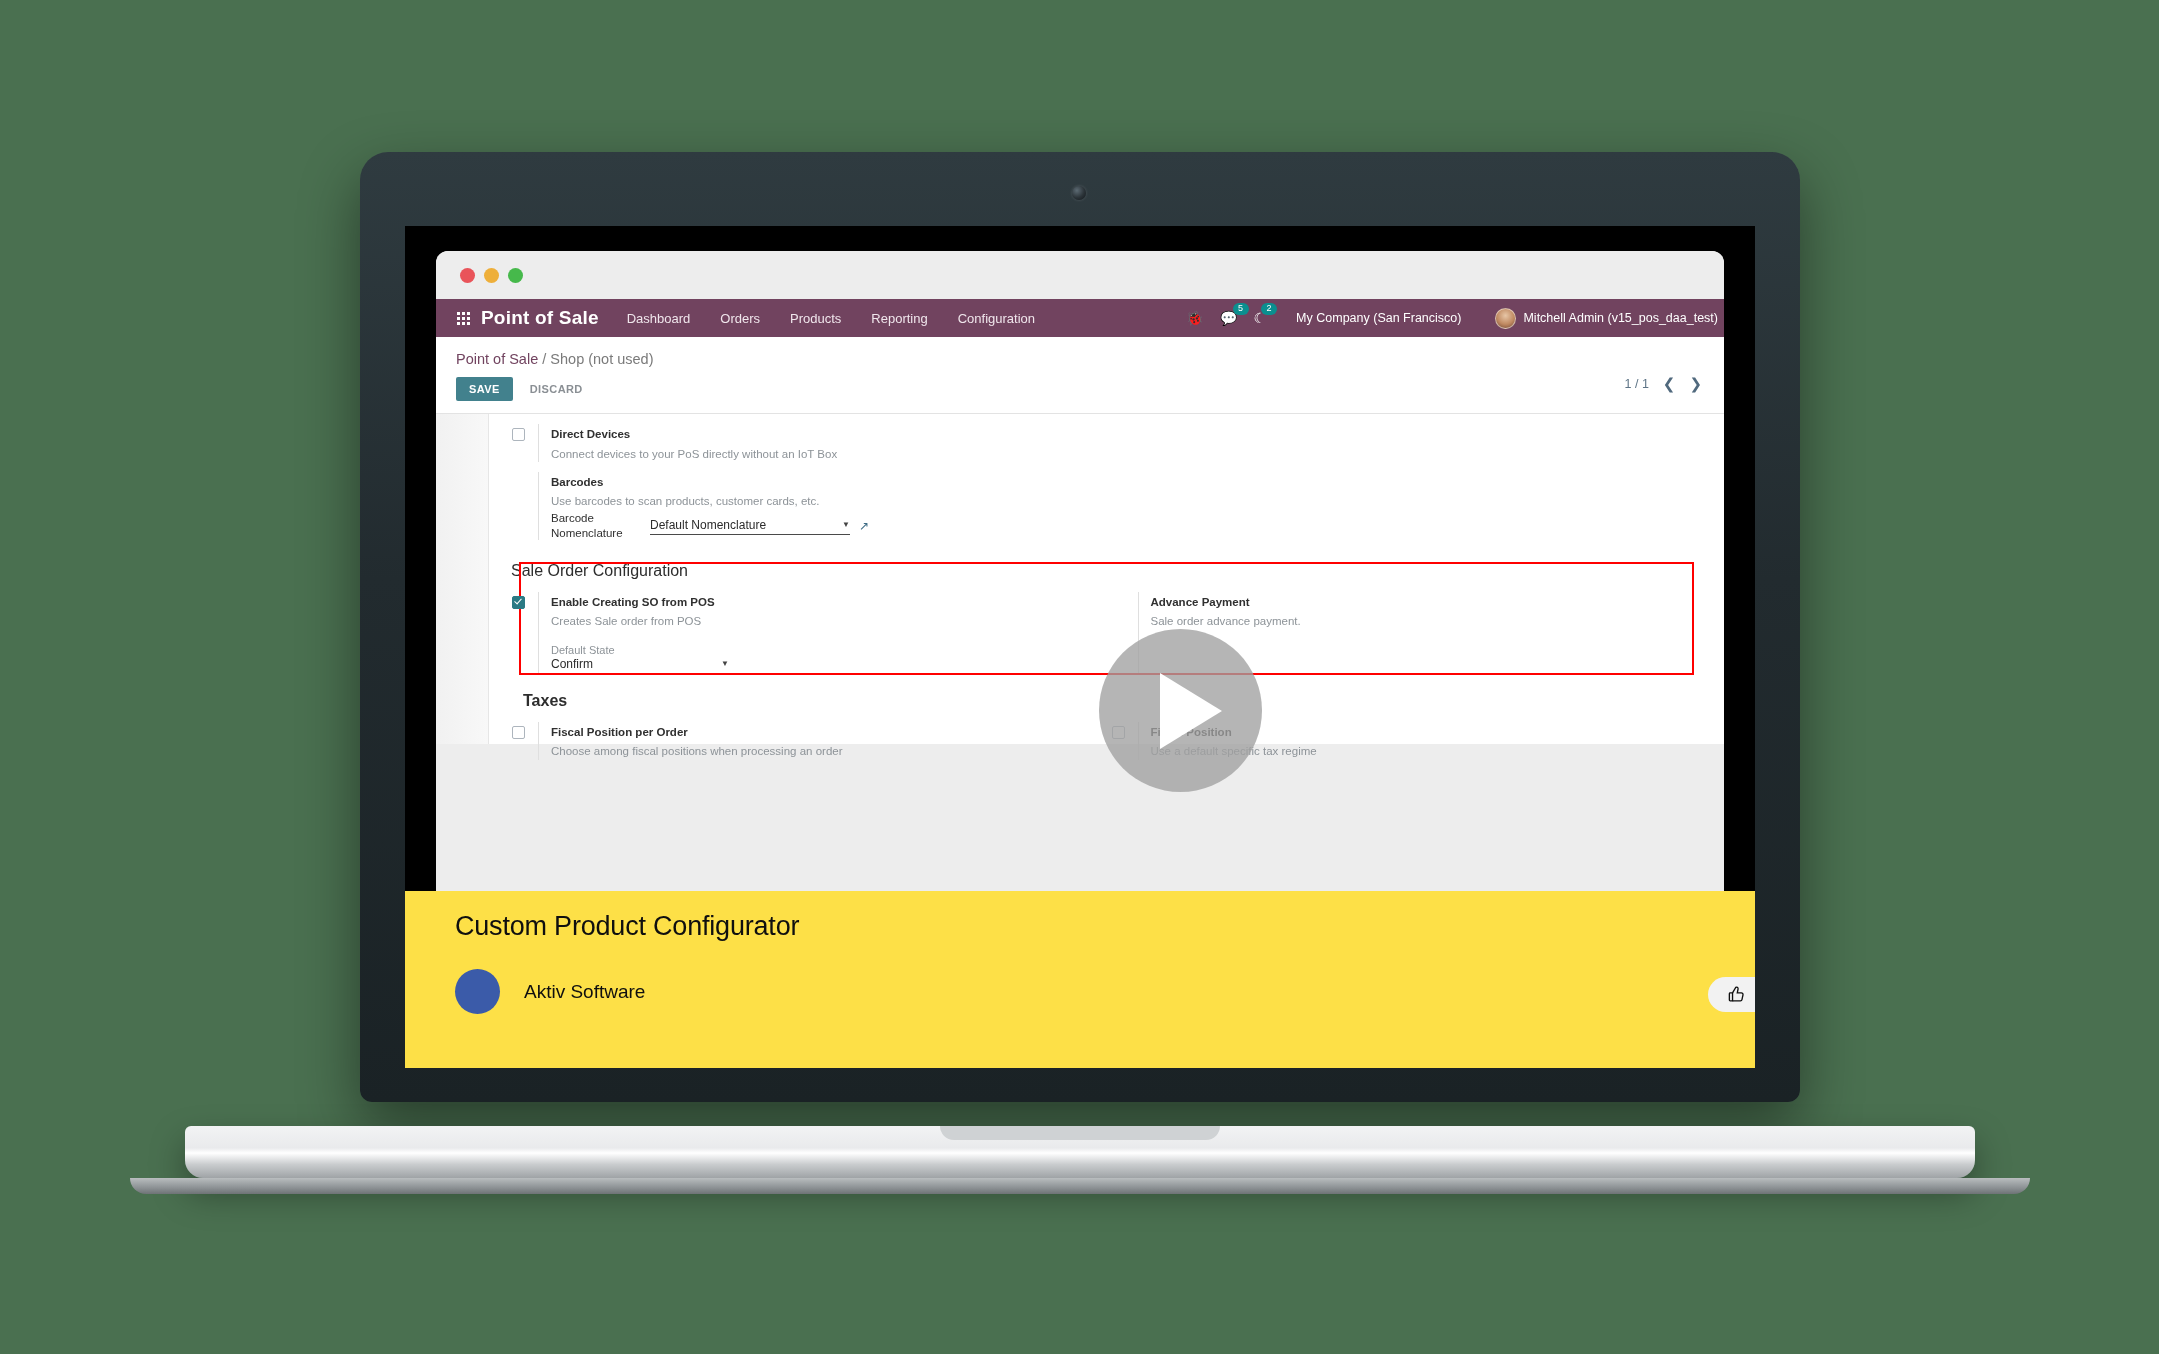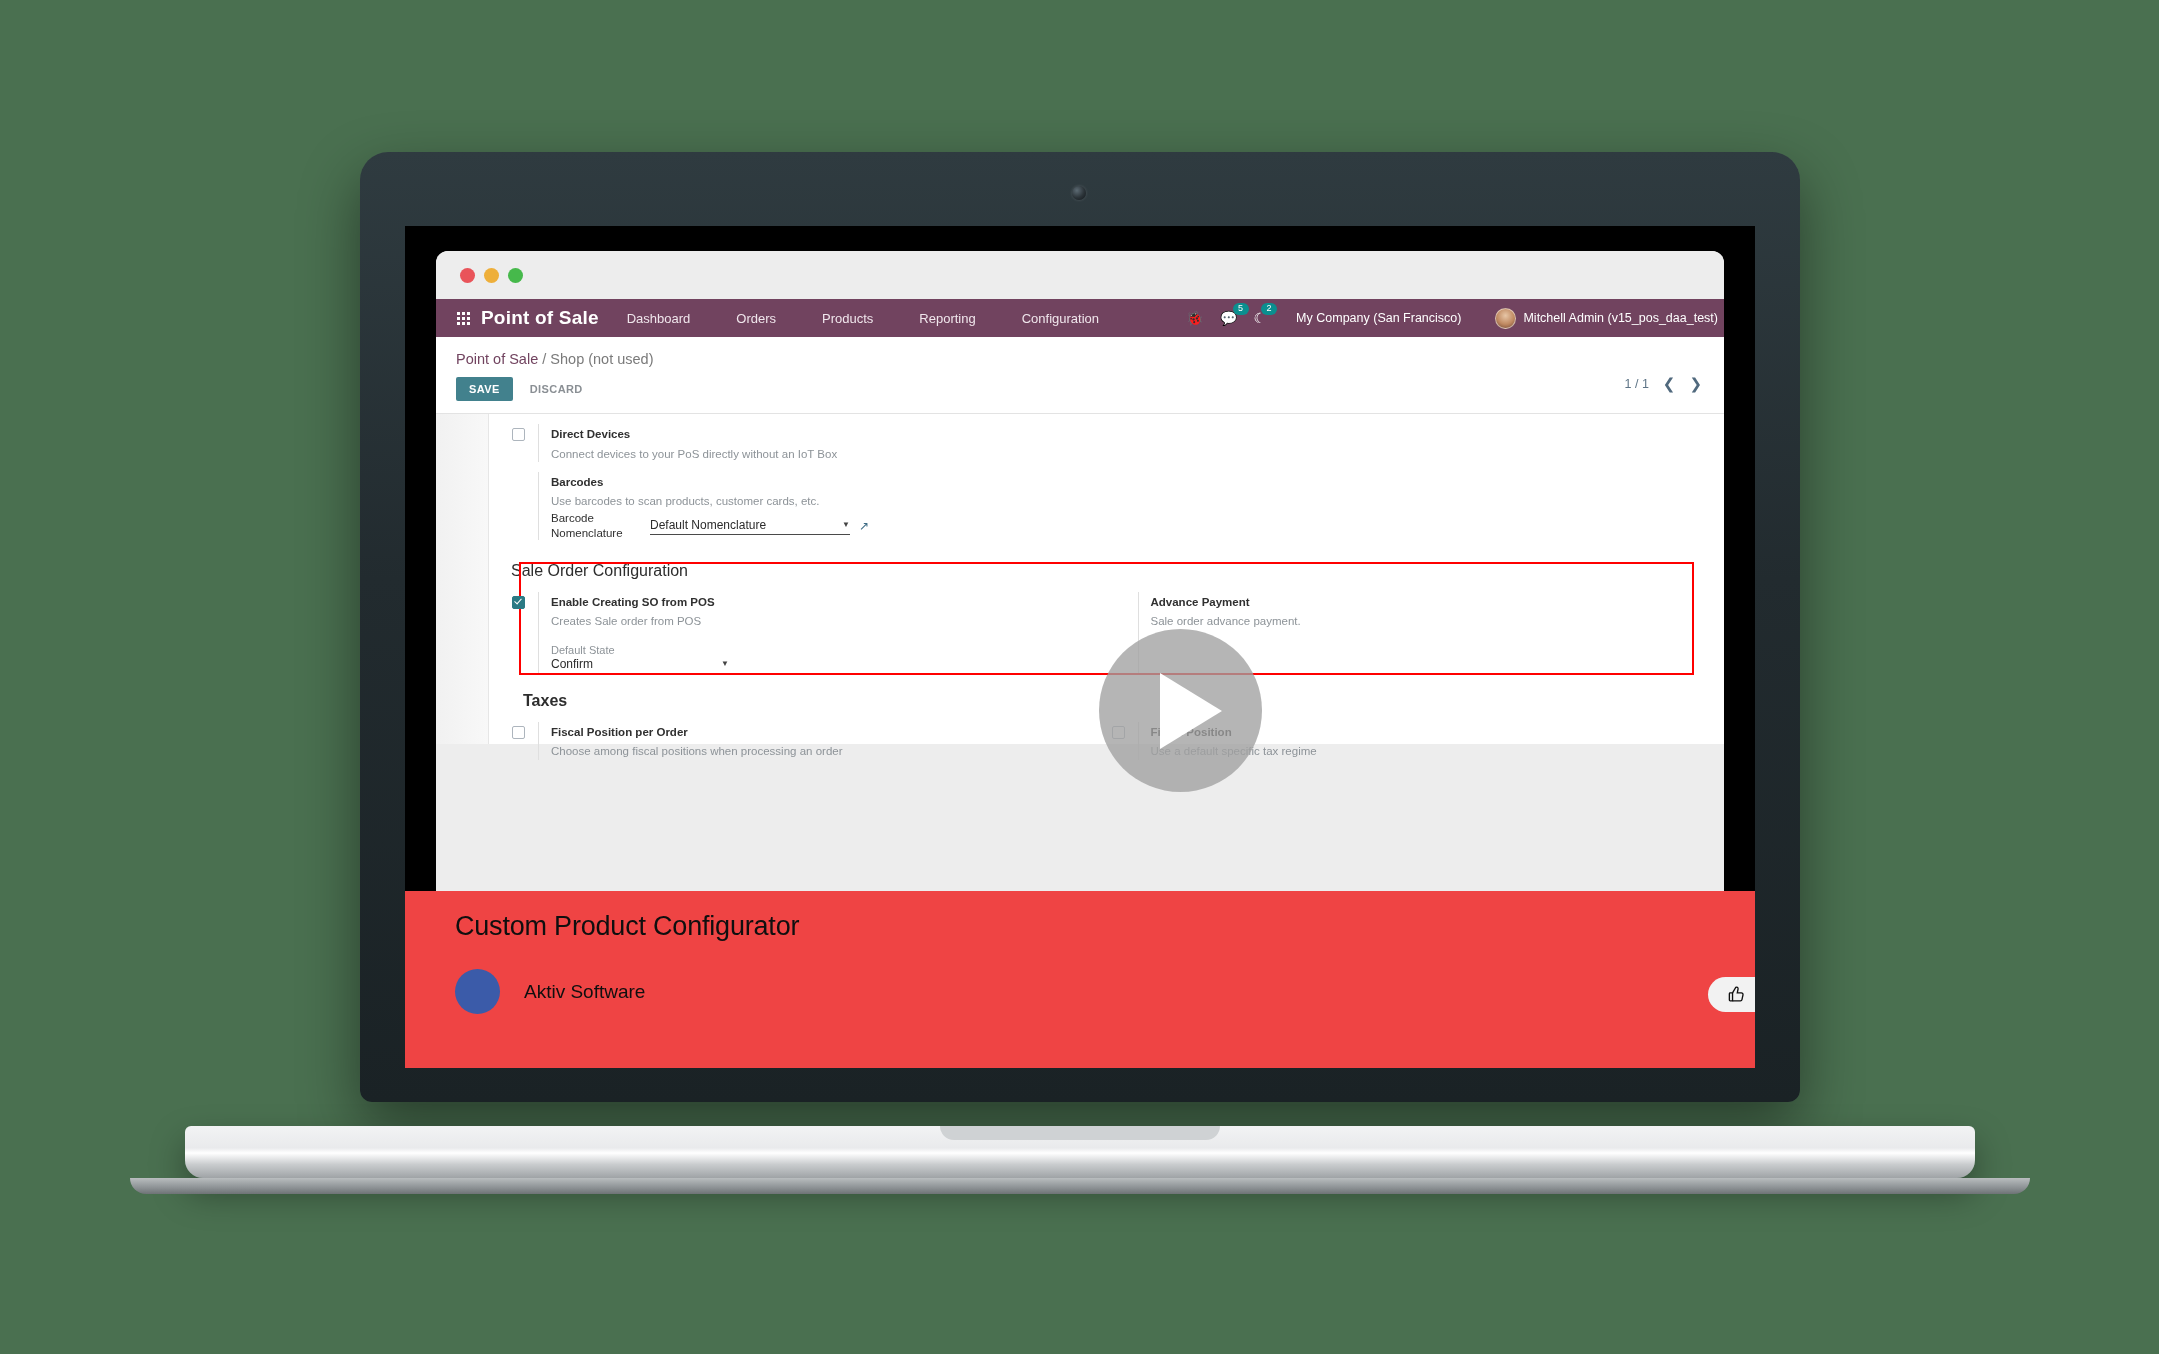--- a/index.html
+++ b/index.html
@@ -66,21 +66,21 @@
   .odoo-nav{
     height:38px;background:#71435f;display:flex;align-items:center;
     color:#fff;font-size:13.5px;position:relative;
   }
   .grid-icon{display:inline-block;margin:0 10px 0 20px;line-height:0;}
   .grid-icon i{
     display:inline-block;width:3px;height:3px;background:#fff;margin:1px;
   }
   .grid-wrap{width:15px;display:flex;flex-wrap:wrap;}
   .brand{font-size:19px;font-weight:700;letter-spacing:.2px;margin-right:28px;}
-  .nav-links{display:flex;gap:46px;font-size:13px;color:#f0e6ec;}
+  .nav-links{display:flex;gap:30px;font-size:13px;color:#f0e6ec;}
   .nav-links span{cursor:pointer;}
   .nav-right{position:absolute;right:0;top:0;height:38px;display:flex;align-items:center;gap:16px;padding-right:6px;}
   .nav-ic{position:relative;font-size:14px;color:#fff;}
   .badge{
     position:absolute;top:-7px;right:-11px;background:#0b8f8f;color:#fff;
     font-size:9px;border-radius:9px;padding:1px 4px;line-height:1.1;min-width:8px;text-align:center;
   }
   .company{font-size:12.5px;color:#fff;margin-left:14px;}
   .user{display:flex;align-items:center;gap:7px;margin-left:18px;font-size:12.5px;}
   .avatar{
@@ -144,21 +144,21 @@
   .playbtn{
     position:absolute;left:694px;top:403px;width:163px;height:163px;border-radius:50%;
     background:rgba(160,160,160,.78);display:flex;align-items:center;justify-content:center;
   }
   .playtri{
     width:0;height:0;border-left:62px solid #fff;border-top:38px solid transparent;
     border-bottom:38px solid transparent;margin-left:20px;
   }
 
   
-  .vmeta{position:absolute;left:0;top:665px;width:1559px;height:177px;background:#ef4444;}
+  .vmeta{position:absolute;left:0;top:665px;width:1559px;height:177px;background:#fde047;}
   .vtitle{position:absolute;left:50px;top:20px;font-size:27px;color:#0f0f0f;font-weight:400;letter-spacing:-.2px;}
   .channel{position:absolute;left:50px;top:78px;display:flex;align-items:center;gap:24px;}
   .ch-av{width:45px;height:45px;border-radius:50%;background:#3b5ba9;}
   .ch-name{font-size:19px;color:#0f0f0f;}
   .vactions{position:absolute;right:45px;top:86px;display:flex;gap:14px;}
   .pill{
     background:#f2f2f2;border-radius:20px;height:35px;display:flex;align-items:center;
     gap:9px;padding:0 19px;font-size:15px;color:#0f0f0f;
   }
   .thumb-ic,.share-ic{width:19px;height:19px;}

